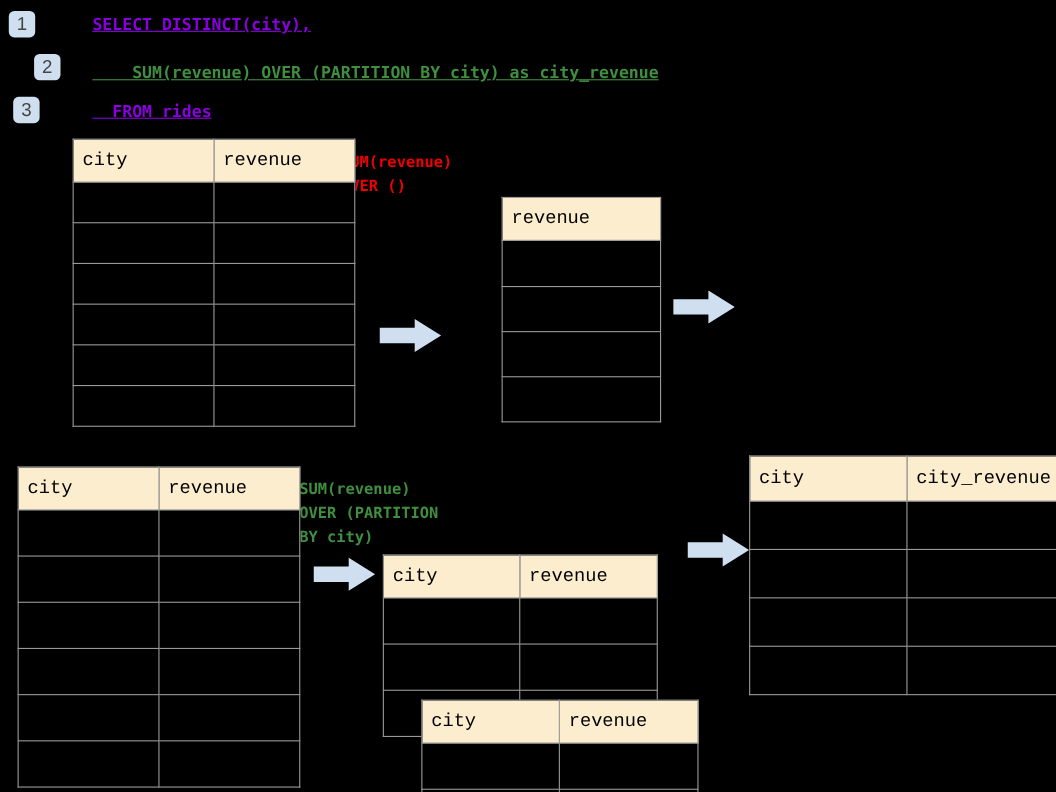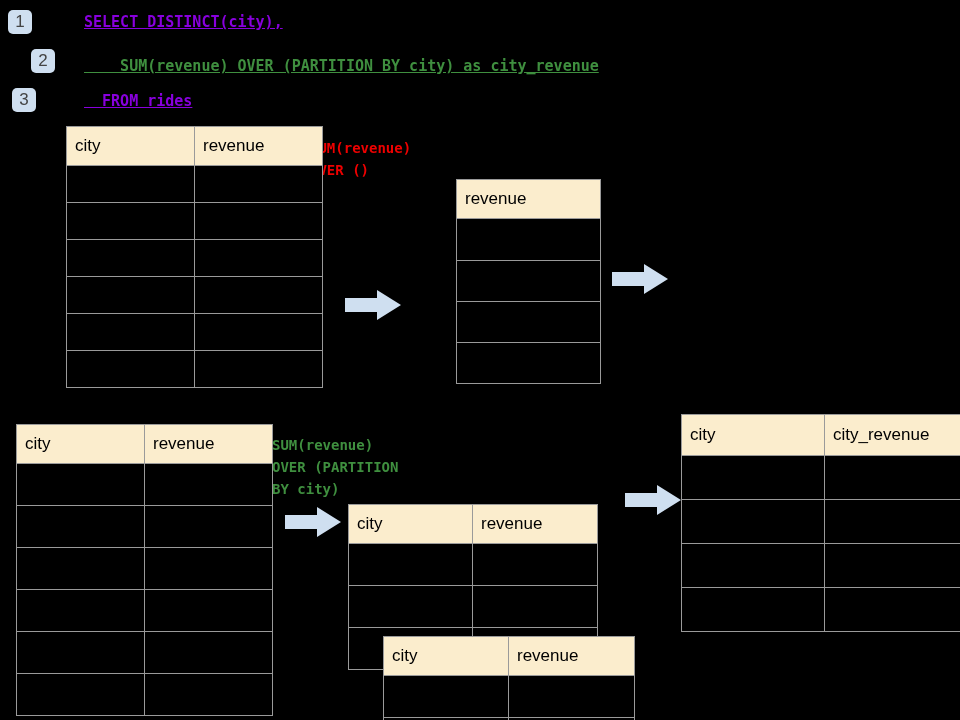--- a/index.html
+++ b/index.html
@@ -65,21 +65,21 @@
     background: #000000;
   }
   .tbl td {
     border: 1px solid #9a9a9a;
     padding: 0;
     background: #000000;
   }
   .tbl td.hd {
     background: #fbedcd;
     color: #000000;
-    font-family: Liberation Sans, sans-serif;
+    font-family: Liberation Mono, monospace;
     font-size: 17px;
     padding: 0 0 0 8px;
     vertical-align: middle;
     white-space: nowrap;
   }
 
   
   .arrow {
     position: absolute;
     width: 56px;

